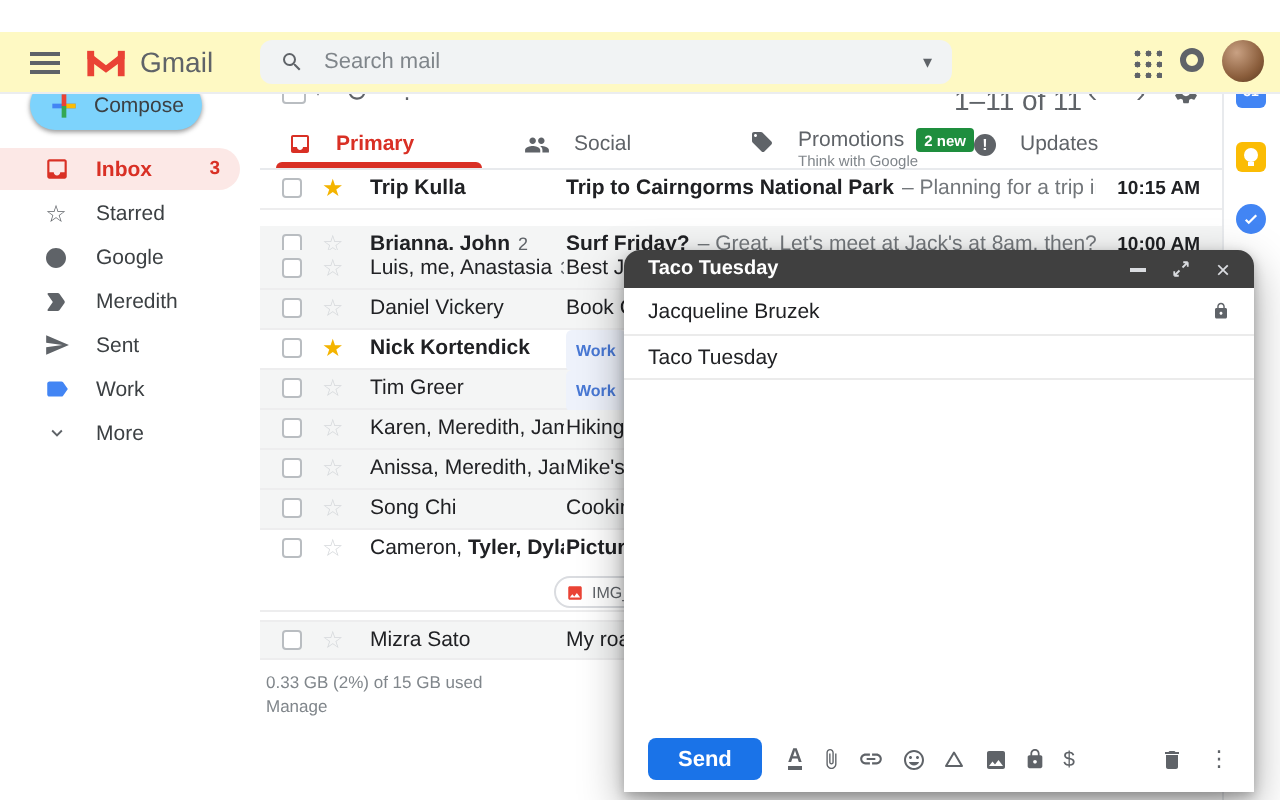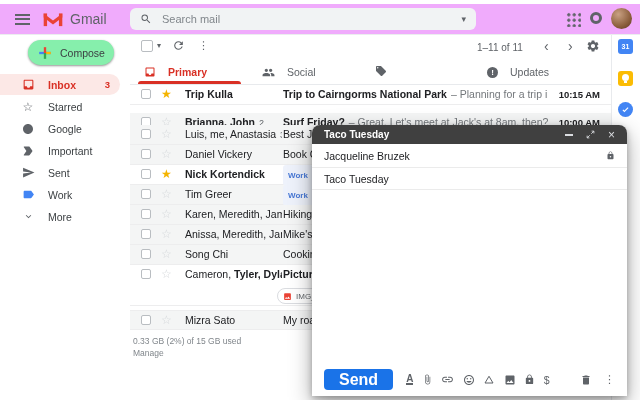--- a/index.html
+++ b/index.html
@@ -1,58 +1,58 @@
 <!DOCTYPE html>
 <html><head>
 <meta charset="utf-8">
 <style>
   html,body{margin:0;padding:0;background:#fff}
   #app{position:relative;width:640px;height:400px;overflow:hidden;background:#fff;
        font-family:"Liberation Sans",sans-serif;color:#202124}
   svg{display:block}
 
   
-  .header{position:absolute;left:0;top:4px;right:0;height:30px;background:#f0abfc;
+  .header{position:absolute;left:0;top:16px;right:0;height:30px;background:#fef9c3;
           border-bottom:1px solid #ebedef;z-index:6}
   .burger{position:absolute;left:15px;top:10px;width:15px;height:11px;
           background:linear-gradient(#5f6368 0 2px,transparent 2px 4.5px,#5f6368 4.5px 6.5px,transparent 6.5px 9px,#5f6368 9px 11px)}
   .logo-m{position:absolute;left:42px;top:6px}
   .logo-text{position:absolute;left:70px;top:7px;font-size:14px;color:#5f6368}
   .searchbar{position:absolute;left:130px;top:4px;width:346px;height:22px;background:#f1f3f4;
              border-radius:6px;display:flex;align-items:center;padding:0 10px;box-sizing:border-box}
   .searchbar .mag{color:#5f6368;margin-right:10px}
   .search-ph{font-size:11px;color:#80868b;flex:1}
   .search-arrow{font-size:9px;color:#5f6368}
   .appsgrid{position:absolute;left:566px;top:8px;width:15px;height:15px;
             background-image:radial-gradient(circle,#5f6368 1.4px,transparent 1.6px);
             background-size:5.5px 5.5px;background-position:0 0}
   .donut{position:absolute;left:590px;top:8px;width:6px;height:6px;border:3.6px solid #5f6368;border-radius:50%}
   .avatar{position:absolute;left:611px;top:4px;width:21px;height:21px;border-radius:50%;
           background:radial-gradient(circle at 35% 30%,#c9a183,#8a5d3b 62%,#57381f)}
 
   
-  .compose-btn{position:absolute;left:28px;top:40px;width:86px;height:25px;background:#86efac;border-radius:14px;
+  .compose-btn{position:absolute;left:15px;top:40px;width:86px;height:25px;background:#7dd3fc;border-radius:14px;
                box-shadow:0 1px 2px rgba(0,0,0,.3),0 1px 3px rgba(0,0,0,.15);display:flex;align-items:center;
                padding-left:10px;box-sizing:border-box;z-index:2}
   .compose-btn span{font-size:10.5px;color:#3c4043;margin-left:8px}
   .side-item{position:absolute;left:0;width:120px;height:21px;display:flex;align-items:center;
              padding-left:21px;box-sizing:border-box;font-size:10.5px;color:#3c4043}
   .side-item .ic{width:14px;margin-right:13px;color:#5f6368;display:flex;justify-content:center}
   .side-item.active{background:#fce8e6;border-radius:0 12px 12px 0;color:#d93025;font-weight:bold}
   .side-item.active .ic{color:#d93025}
   .side-count{position:absolute;right:10px;font-size:9.5px;font-weight:bold;color:#d93025}
   .star-glyph{font-size:12px;line-height:12px}
 
   
   .cb{box-sizing:border-box;border:1.5px solid #b9bdc1;border-radius:2px;background:#fff}
   .tb-check{position:absolute;left:141px;top:40px;width:12px;height:12px}
   .tb-drop{position:absolute;left:157px;top:41px;font-size:8px;color:#5f6368}
   .tb-refresh{position:absolute;left:172px;top:39px;color:#5f6368}
   .tb-more{position:absolute;left:198px;top:39px;font-size:11px;color:#5f6368}
-  .pagination{position:absolute;left:477px;top:42px;font-size:10px;color:#5f6368}
+  .pagination{position:absolute;left:477px;top:42px;font-size:14px;color:#5f6368}
   .pg-prev{position:absolute;left:544px;top:38px;font-size:14px;color:#5f6368}
   .pg-next{position:absolute;left:568px;top:38px;font-size:14px;color:#5f6368}
   .tb-gear{position:absolute;left:586px;top:39px;color:#5f6368}
 
   
   .tabs-border{position:absolute;left:130px;top:84px;right:28px;height:0;border-bottom:1px solid #e8eaed}
   .tab{position:absolute;top:60px;height:24px;display:flex;align-items:center;font-size:10.5px;color:#5f6368}
   .tab .tic{margin-right:12px;display:flex}
   .tab.active{color:#d93025;font-weight:bold}
   .tab-underline{position:absolute;left:138px;top:81px;width:103px;height:3px;background:#d93025;border-radius:3px 3px 0 0}
@@ -102,21 +102,21 @@
            box-shadow:0 8px 22px rgba(0,0,0,.35),0 2px 6px rgba(0,0,0,.25);z-index:10}
   .c-title{height:19px;background:#404040;border-radius:8px 8px 0 0;display:flex;align-items:center;padding:0 12px}
   .c-title .t{color:#fff;font-size:10px;font-weight:bold;flex:1}
   .c-min{width:8px;height:2px;background:#dadce0;margin-right:13px}
   .c-exp{margin-right:13px}
   .c-close{color:#dadce0;font-size:12px;line-height:12px}
   .c-row{height:23px;display:flex;align-items:center;padding:0 12px;border-bottom:1px solid #ebebeb;font-size:10.5px;color:#202124}
   .c-row .sp{flex:1}
   .c-lock{color:#5f6368}
   .c-bar{position:absolute;left:0;right:0;bottom:0;height:33px;display:flex;align-items:center;padding:0 12px;box-sizing:border-box}
-  .send-btn{height:21px;background:#1a73e8;color:#fff;font-size:16px;font-weight:bold;border-radius:4px;
+  .send-btn{height:21px;background:#1a73e8;color:#fff;font-size:11px;font-weight:bold;border-radius:4px;
             display:flex;align-items:center;padding:0 15px;margin-right:13px}
   .c-ics{display:flex;align-items:center;gap:8.5px;color:#5f6368;flex:1}
   .fmtA{font-size:10px;font-weight:bold;color:#5f6368;border-bottom:2px solid #5f6368;line-height:9px}
   .dollar{font-size:10.5px;color:#5f6368}
   .c-trash{color:#5f6368;margin-right:12px}
   .c-more{color:#5f6368;font-size:11px}
 </style>
 </head>
 <body>
 
@@ -176,21 +176,21 @@
         </svg>
     </span>
     <span>Google</span>
   </div>
   <div class="side-item" style="top:140px">
     <span class="ic">
       <svg width="12" height="12" viewBox="0 0 24 24">
           <path fill="currentColor" d="M20.54 11.1L15.4 3.84C15.03 3.32 14.42 3 13.78 3H4.5c-.82 0-1.3.93-.82 1.6L8.83 12l-5.15 7.4c-.48.67 0 1.6.82 1.6h9.28c.64 0 1.25-.31 1.62-.84l5.14-7.25c.37-.52.37-1.29 0-1.81z"></path>
         </svg>
     </span>
-    <span>Important</span>
+    <span>Meredith</span>
   </div>
   <div class="side-item" style="top:162px">
     <span class="ic">
       <svg width="13" height="13" viewBox="0 0 24 24">
           <path fill="currentColor" d="M2.01 21L23 12 2.01 3 2 10l15 2-15 2z"></path>
         </svg>
     </span>
     <span>Sent</span>
   </div>
   <div class="side-item" style="top:184px">
@@ -244,20 +244,27 @@
         </svg>
     </span>
     <span>Social</span>
   </div>
   <div class="promo-wrap">
     <span class="tic" style="margin-top:5px">
       <svg width="12" height="12" viewBox="0 0 24 24">
           <path fill="#5f6368" d="M21.41 11.58l-9-9C12.05 2.22 11.55 2 11 2H4c-1.1 0-2 .9-2 2v7c0 .55.22 1.05.59 1.42l9 9c.36.36.86.58 1.41.58.55 0 1.05-.22 1.41-.59l7-7c.37-.36.59-.86.59-1.41 0-.55-.23-1.06-.59-1.42zM5.5 7C4.67 7 4 6.33 4 5.5S4.67 4 5.5 4 7 4.67 7 5.5 6.33 7 5.5 7z"></path>
         </svg>
     </span>
+    <span class="promo-col">
+      <span style="display:flex;align-items:center;margin-top:4px">
+        <span class="promo-label">Promotions</span>
+        <span class="newbadge">2 new</span>
+      </span>
+      <span class="promo-sub">Think with Google</span>
+    </span>
   </div>
   <div class="tab" style="left:487px">
     <span class="tic updates-ic">!</span>
     <span>Updates</span>
   </div>
 
   <div class="row" style="top:85px">
     <span class="cb rcb"></span>
     <span class="st gold">★</span>
     <span class="sender"><b>Trip Kulla</b></span>

